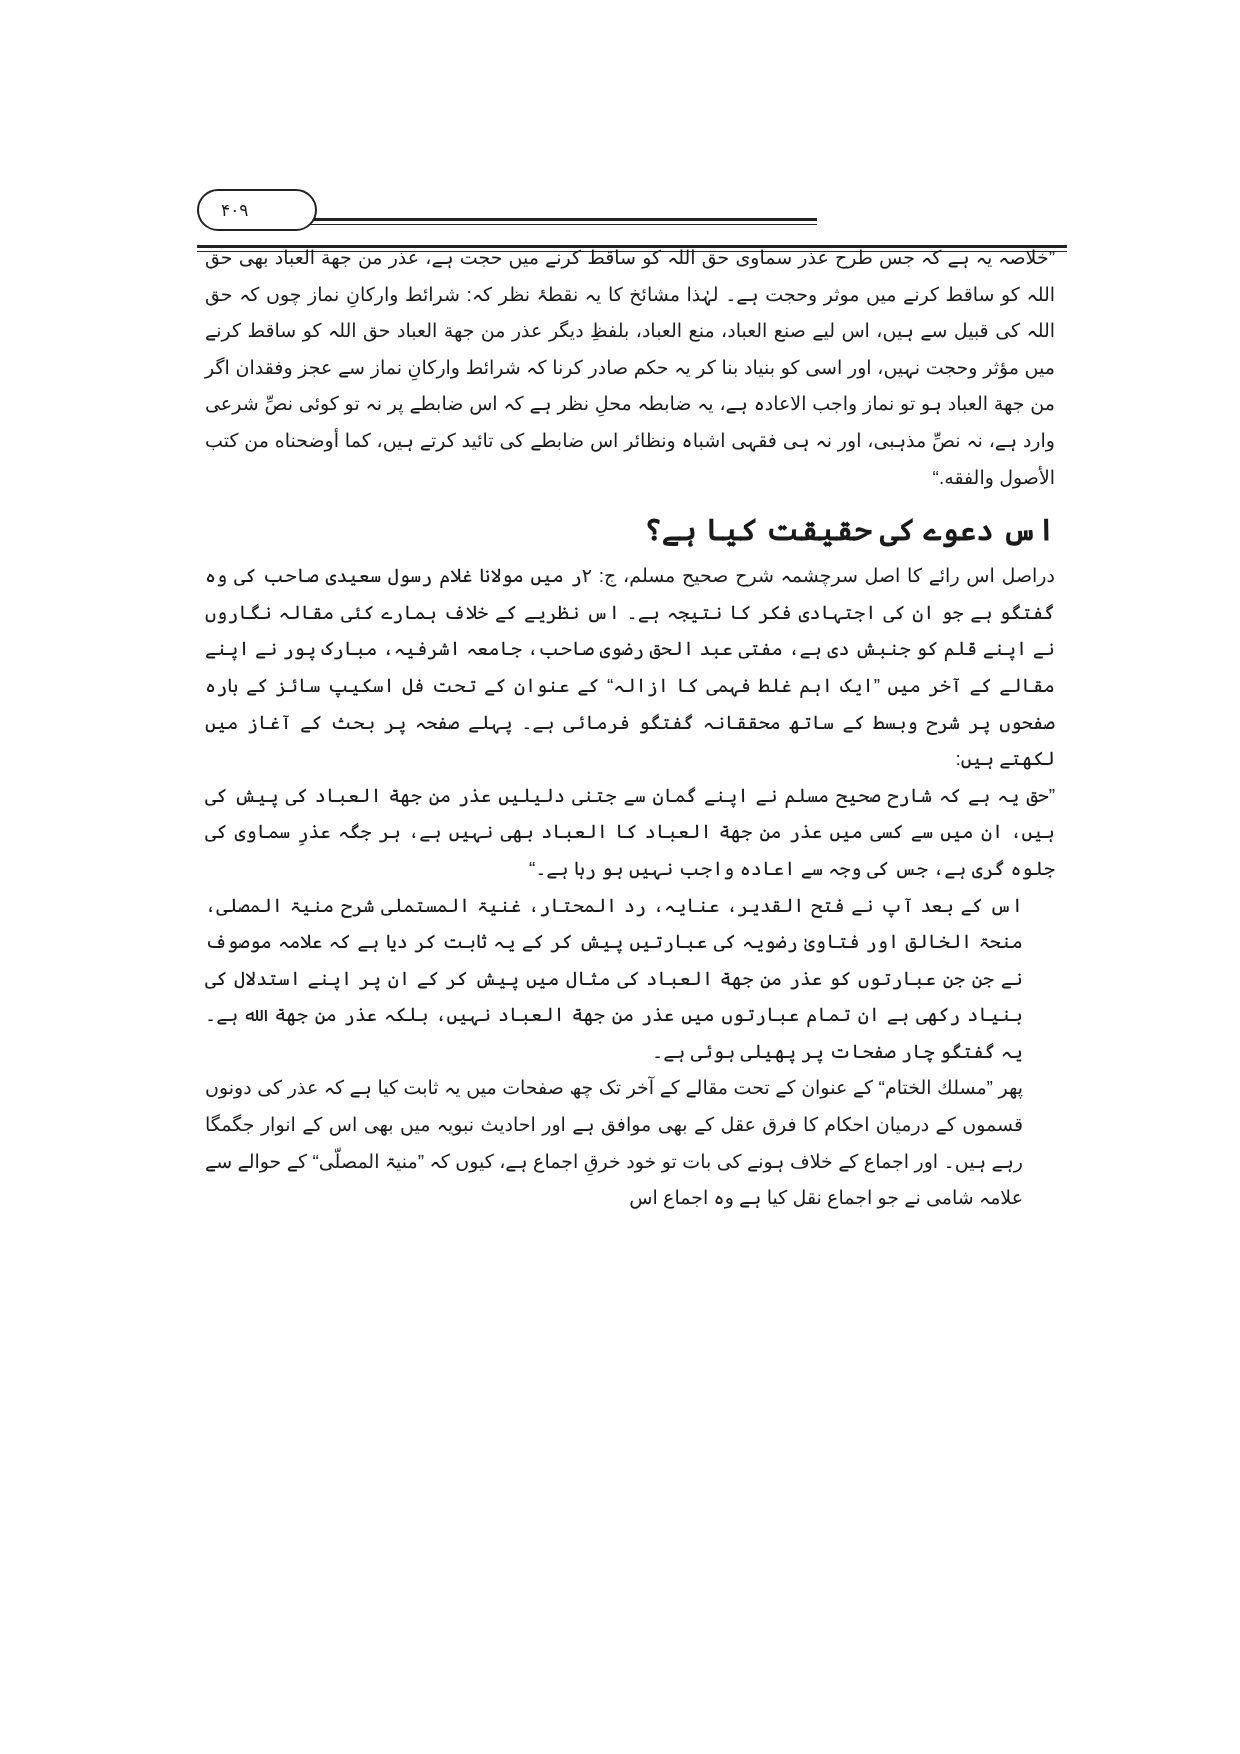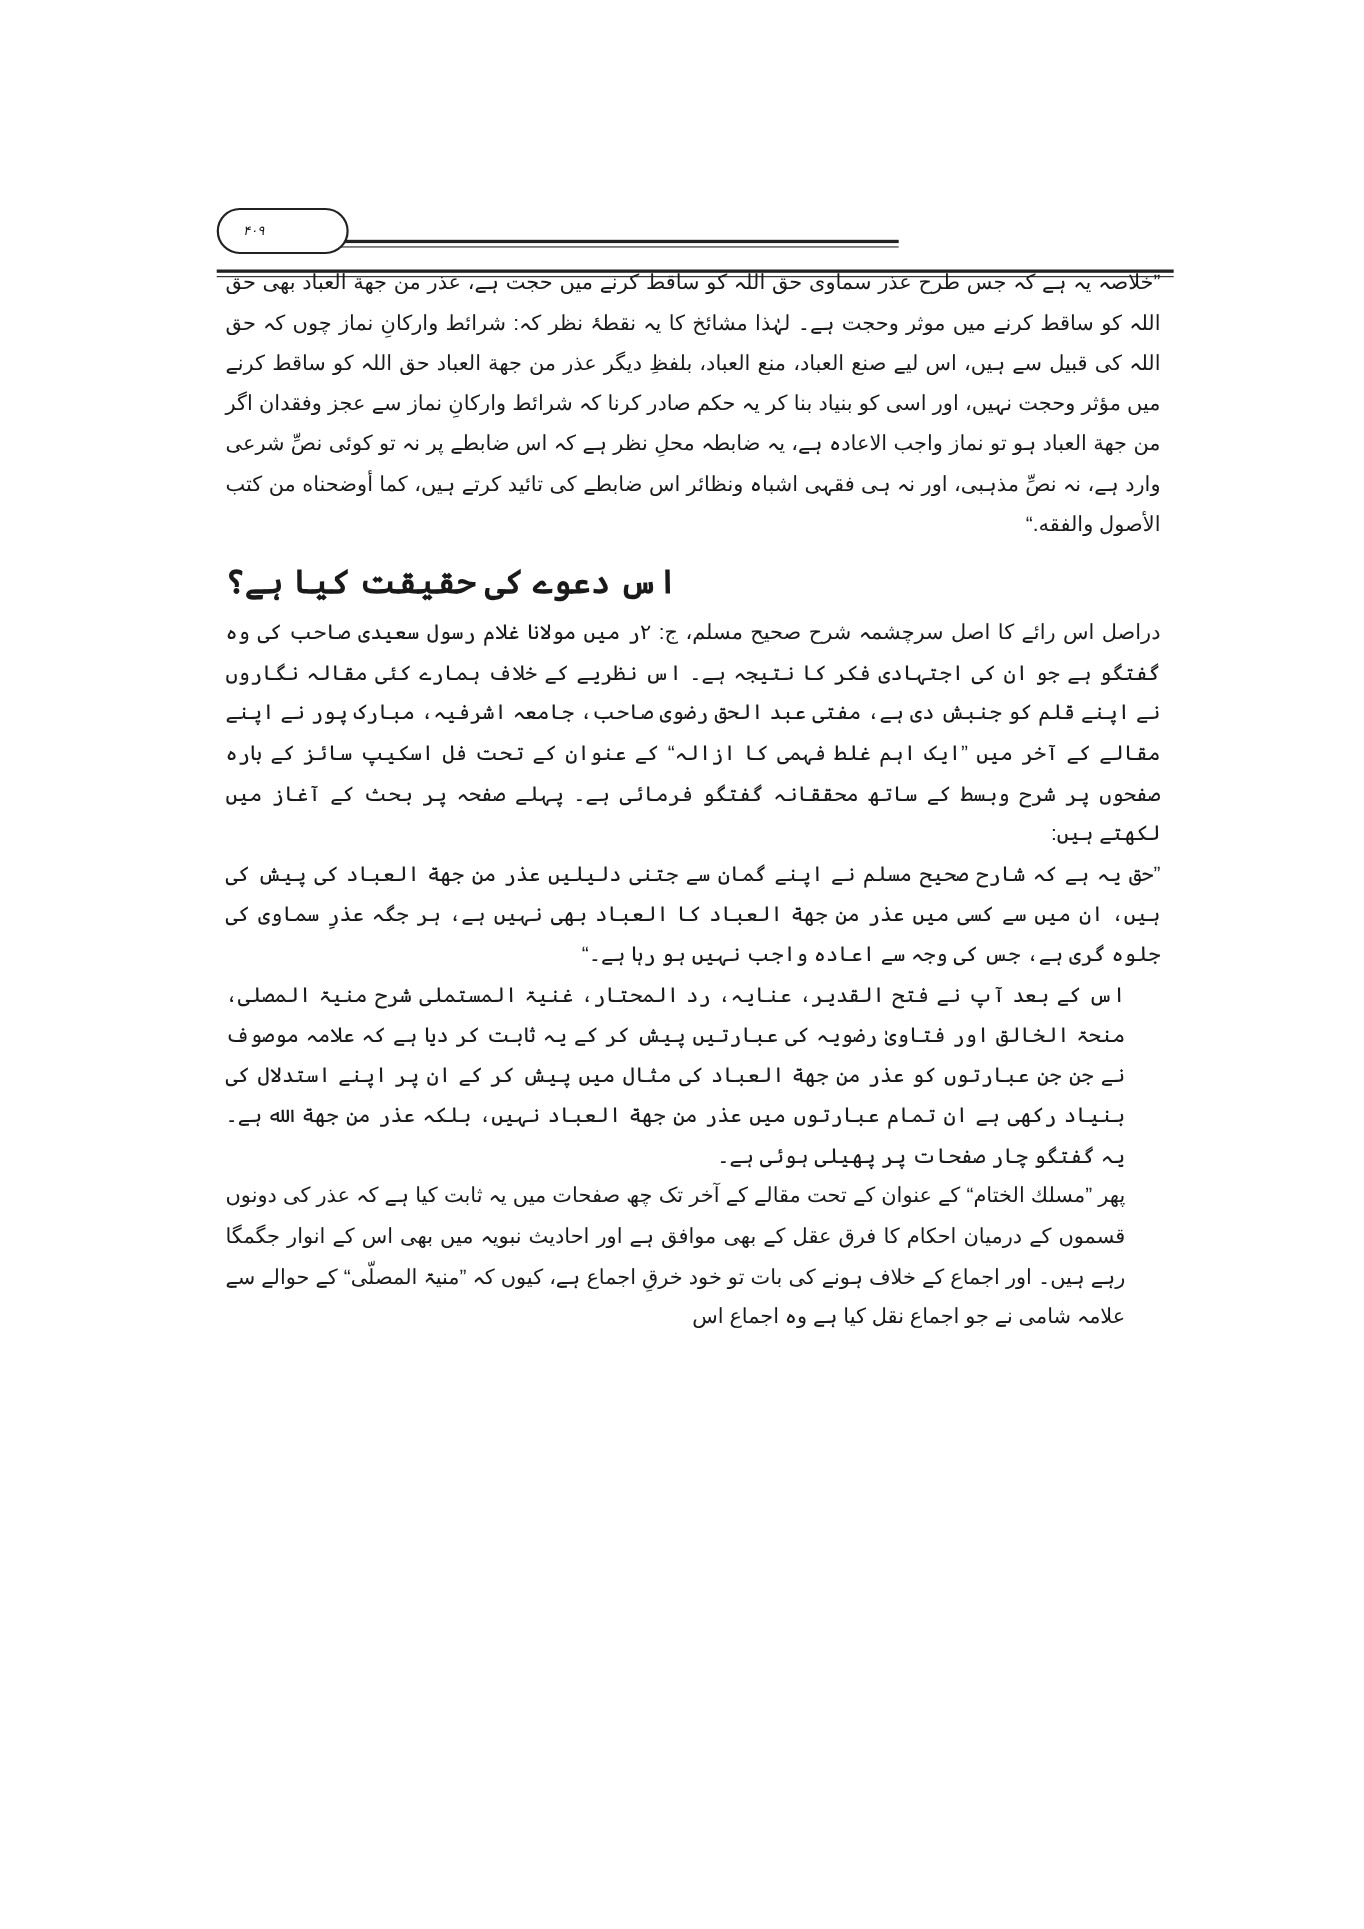--- a/index.html
+++ b/index.html
@@ -6,31 +6,31 @@
     body { width: 1240px; height: 1754px; position: relative; overflow: hidden; font-family: "DejaVu Sans", sans-serif; color: #1a1a1a; }
     .page { position: absolute; left: 0; top: 0; width: 1240px; height: 1754px; }
 
     
     .header { position: absolute; left: 197px; top: 189px; width: 870px; height: 46px; }
     .hdr-rule { position: absolute; left: 90px; right: 250px; top: 29px; height: 0; border-top: 3px solid #222; }
     .hdr-rule2 { position: absolute; left: 90px; right: 250px; top: 35px; height: 0; border-top: 1px solid #222; }
     .pill { position: absolute; top: 0; height: 42px; border: 2px solid #222; border-radius: 22px; background: #fff; box-sizing: border-box; display: flex; align-items: center; }
     .pill-left { left: 0; width: 120px; justify-content: flex-start; padding-left: 22px; }
     .pill-right { right: 0; width: 270px; justify-content: center; direction: rtl; }
-    .page-number { font-family: "DejaVu Sans", sans-serif; font-size: 12px; font-style: italic; }
+    .page-number { font-family: "DejaVu Sans", sans-serif; font-size: 17px; }
     .running-title { font-family: "DejaVu Sans", sans-serif; font-size: 17px; white-space: nowrap; }
     .top-rule { position: absolute; left: 197px; width: 870px; top: 245px; border-top: 3px solid #222; }
     .top-rule2 { position: absolute; left: 197px; width: 870px; top: 251px; border-top: 1px solid #222; }
 
     
     .body-text { position: absolute; left: 205px; top: 240px; width: 850px; direction: rtl; text-align: justify; font-family: Liberation Sans, sans-serif; font-size: 19px; line-height: 36.6px; }
     .para { margin: 0; }
     .indent { padding-right: 32px; }
     .line-center-right { padding-right: 210px; }
-    .heading { text-align: left; font-size: 30px; font-weight: bold; line-height: 56px; margin: 6px 0 0 0; }
+    .heading { text-align: right; font-size: 30px; font-weight: bold; line-height: 56px; margin: 6px 0 0 0; }
     .short-line { text-align: right; }
   </style>
 </head>
 <body>
 
 <div class="page">
 
   <div class="header">
     <div class="hdr-rule"></div>
     <div class="hdr-rule2"></div>

